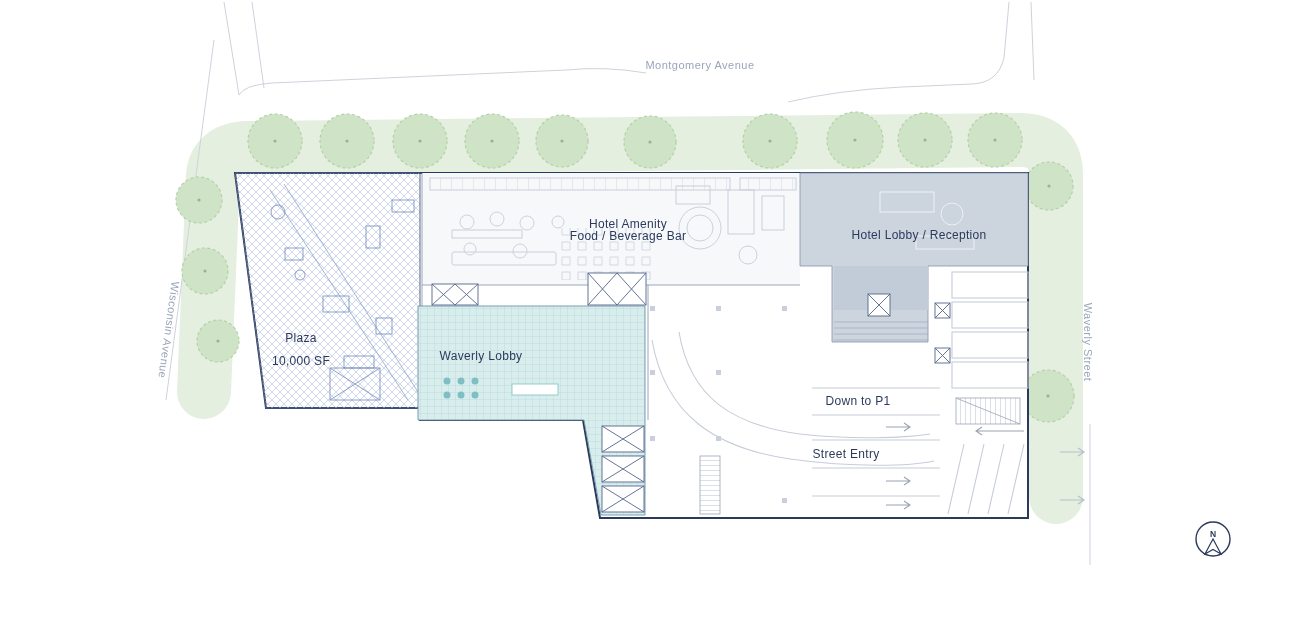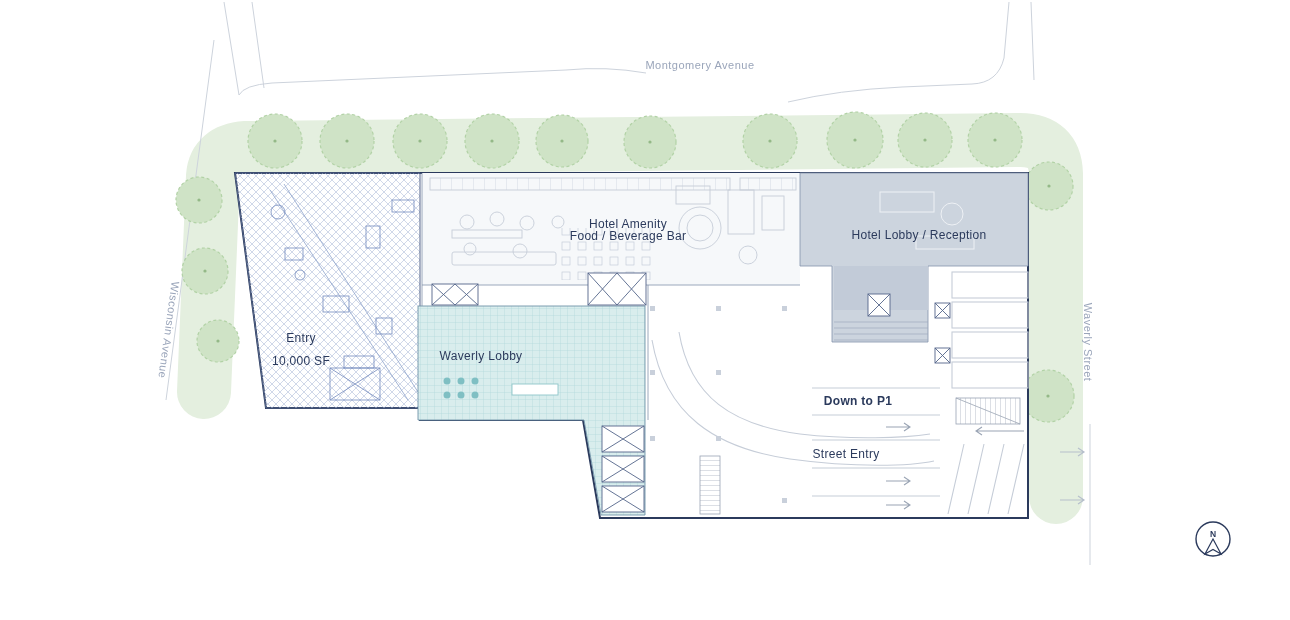--- a/index.html
+++ b/index.html
@@ -211,28 +211,28 @@
   <g>
     <circle cx="1213" cy="539" r="17" fill="#ffffff" stroke="#2b3a5c" stroke-width="1.4"></circle>
     <path d="M 1213,539 L 1221,554 L 1213,549.5 L 1205,554 Z" fill="none" stroke="#2b3a5c" stroke-width="1.2"></path>
   </g>
 </svg>
 
 <div class="label street" style="left:700px;top:65px;">Montgomery Avenue</div>
 <div class="label street rot98" style="left:169px;top:330px;">Wisconsin Avenue</div>
 <div class="label street rot90" style="left:1088px;top:342px;">Waverly Street</div>
 
-<div class="label small" style="left:301px;top:338px;">Entry</div>
+<div class="label small" style="left:301px;top:338px;">Plaza</div>
 <div class="label small" style="left:301px;top:361px;">10,000 SF</div>
 
 <div class="label small" style="left:628px;top:224px;">Hotel Amenity</div>
 <div class="label small" style="left:628px;top:236px;">Food / Beverage Bar</div>
 
 <div class="label small" style="left:897px;top:235px;padding-left:44px;">Hotel Lobby / Reception</div>
 
 <div class="label small" style="left:481px;top:356px;">Waverly Lobby</div>
 
-<div class="label small" style="left:858px;top:401px;font-weight:bold;">Down to P1</div>
+<div class="label small" style="left:858px;top:401px;">Down to P1</div>
 <div class="label small" style="left:846px;top:454px;">Street Entry</div>
 
 <div class="label north" style="left:1213px;top:534px;">N</div>
 
 </div>
 
 </body></html>

